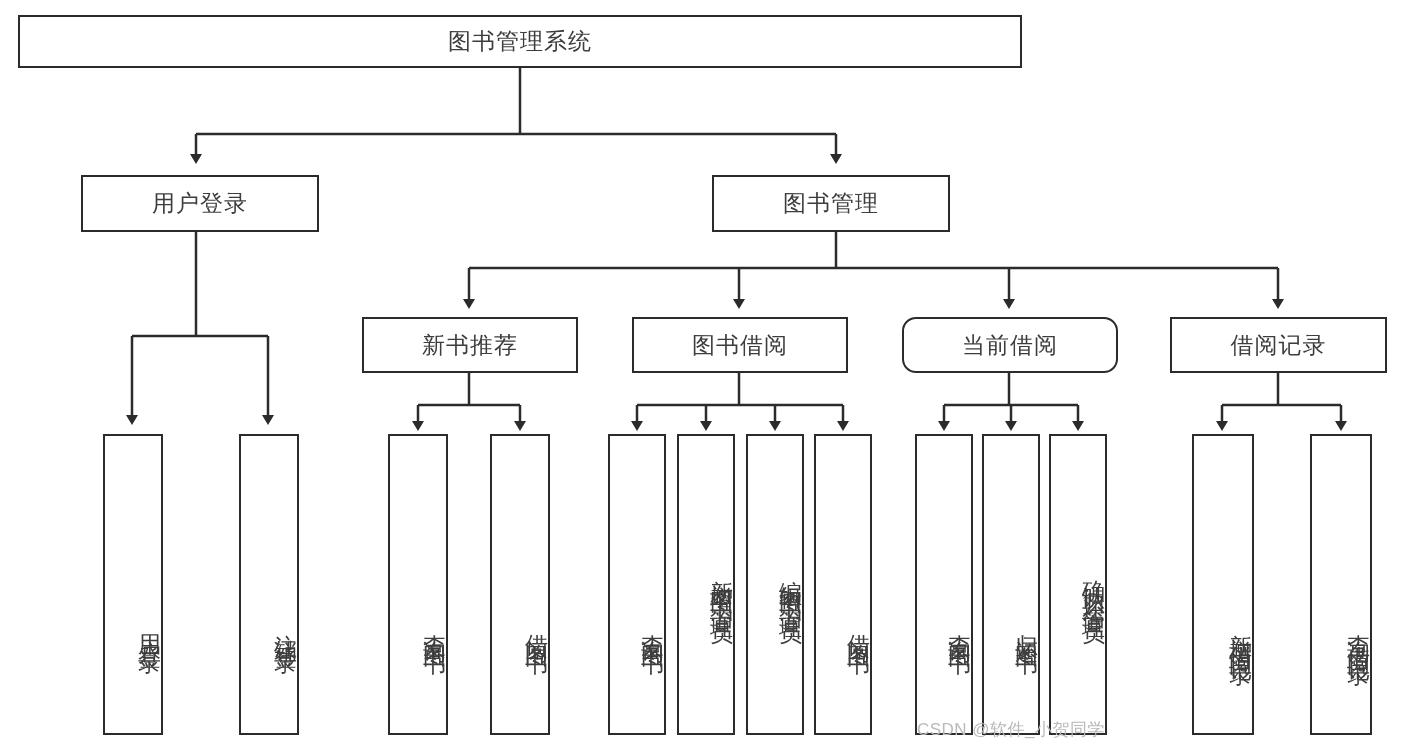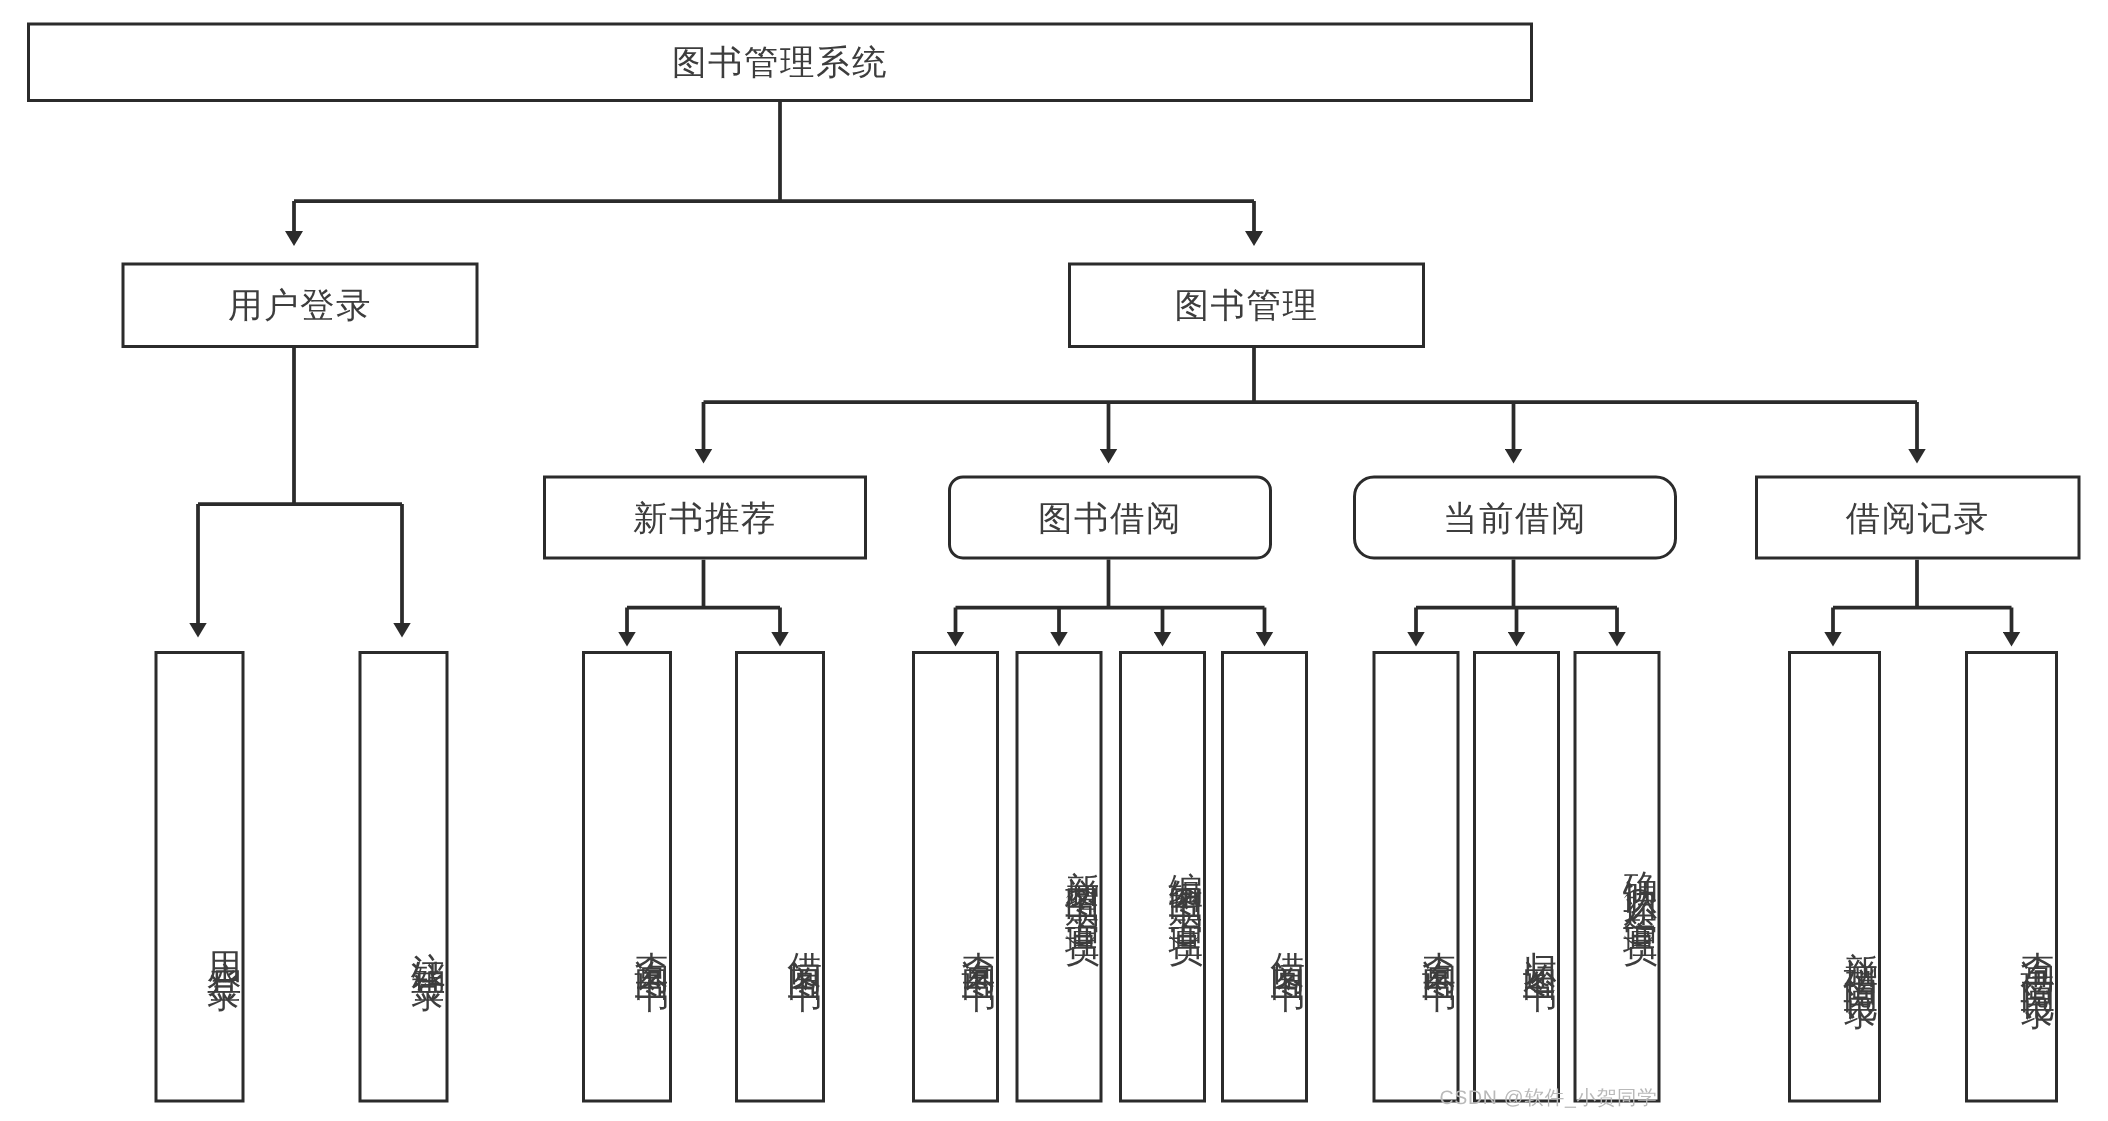--- a/index.html
+++ b/index.html
@@ -33,21 +33,21 @@
   .node.vert > span{
     writing-mode:vertical-rl;
     text-orientation:upright;
     display:block;
   }
   .node.vert.mid > span{margin-top:78px;}
   .node.vert.midshort > span{margin-top:90px;}
   .watermark{
     position:absolute;
     right:8px;bottom:6px;
-    font-size:13px;
+    font-size:17px;
     color:#b9b9b9;
     letter-spacing:0.5px;
     white-space:nowrap;
     pointer-events:none;
   }
 </style>
 </head>
 <body>
 
 <div id="stage">
@@ -110,21 +110,21 @@
   <div class="node horiz" style="left:81px;top:175px;width:238px;height:57px;">
     <span>用户登录</span>
   </div>
   <div class="node horiz" style="left:362px;top:317px;width:216px;height:56px;">
     <span>新书推荐</span>
   </div>
 
   <div class="node horiz" style="left:712px;top:175px;width:238px;height:57px;">
     <span>图书管理</span>
   </div>
-  <div class="node horiz" style="left:632px;top:317px;width:216px;height:56px;border-radius:10px;">
+  <div class="node horiz" style="left:632px;top:317px;width:216px;height:56px;">
     <span>图书借阅</span>
   </div>
   <div class="node horiz" style="left:902px;top:317px;width:216px;height:56px;border-radius:14px;">
     <span>当前借阅</span>
   </div>
   <div class="node horiz" style="left:1170px;top:317px;width:217px;height:56px;">
     <span>借阅记录</span>
   </div>
 
   <div class="node vert mid" style="left:103px;top:434px;width:60px;height:301px;">

